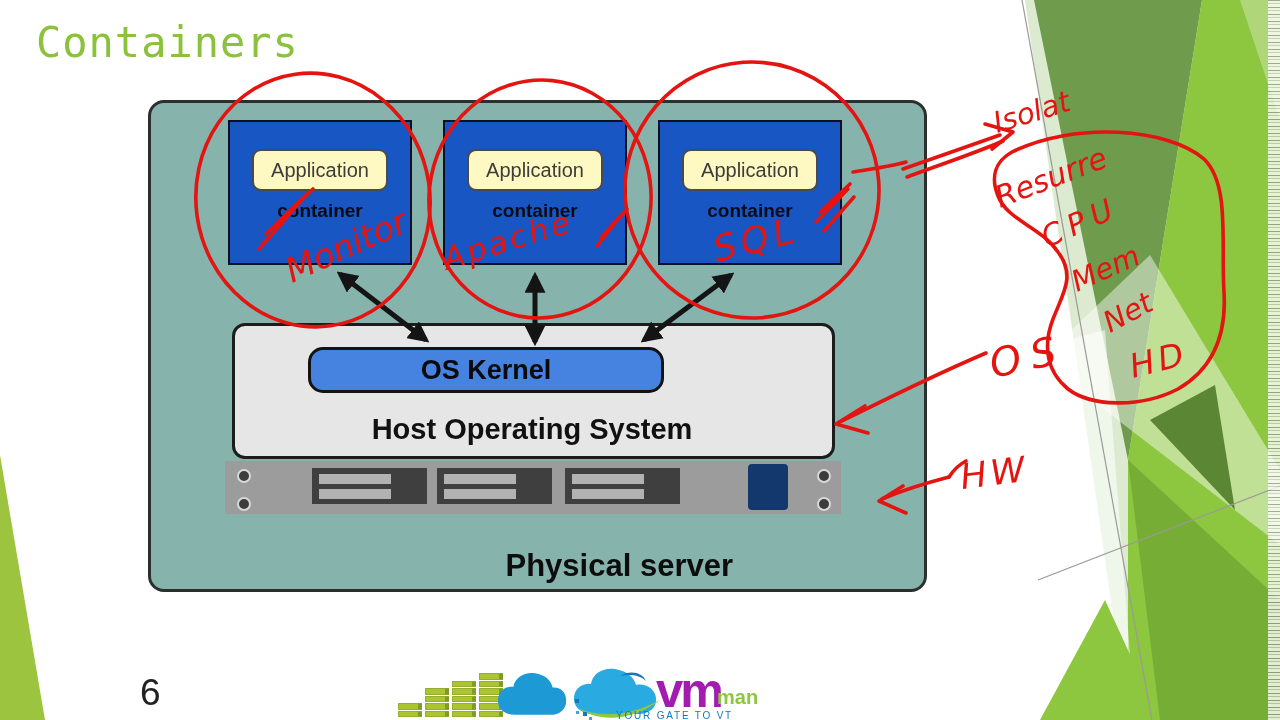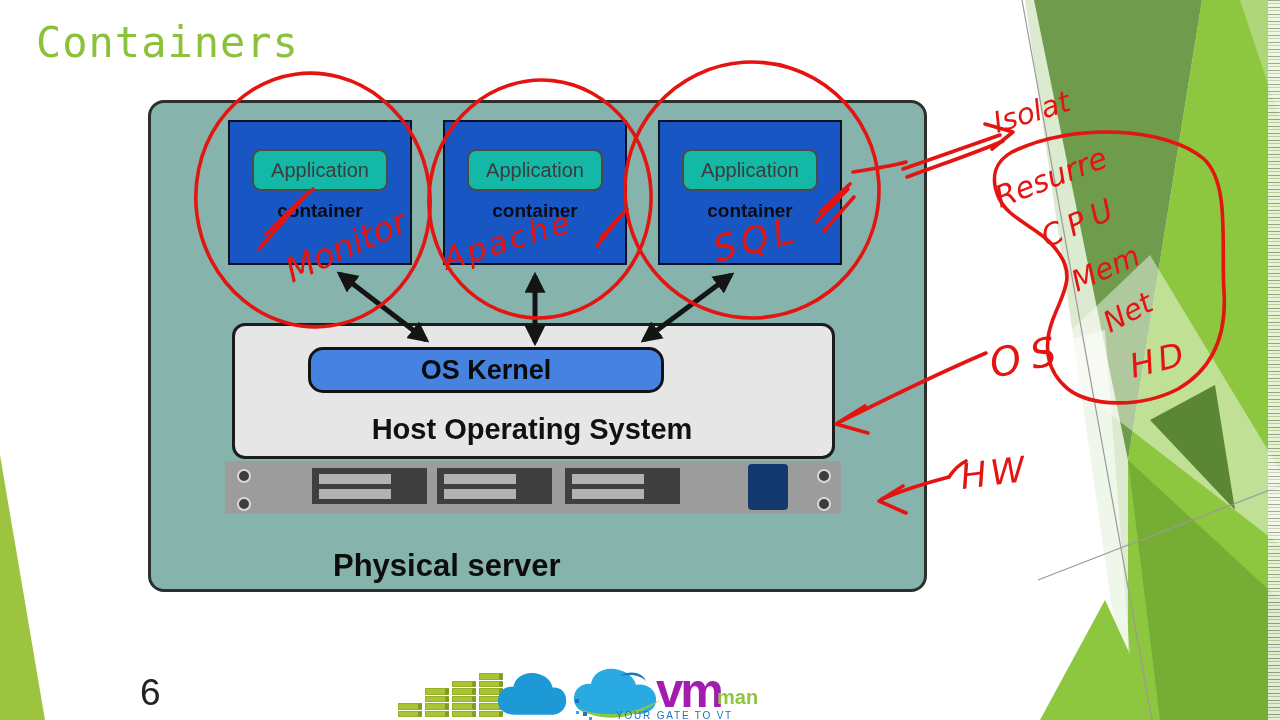--- a/index.html
+++ b/index.html
@@ -8,21 +8,21 @@
   .abs{position:absolute;}
   
   .slide-title{left:36px;top:18px;font-family:"DejaVu Sans Mono",monospace;
                font-size:42px;color:#8cc13c;letter-spacing:1px;}
   
   .panel{left:148px;top:100px;width:779px;height:492px;background:#86b3ac;
          border:3px solid #2c302d;border-radius:16px;box-sizing:border-box;}
   
   .cbox{top:120px;width:184px;height:145px;background:#1856c4;border:2px solid #0d1020;
         box-sizing:border-box;}
-  .cbox .appbtn{position:absolute;left:22px;top:27px;width:136px;height:42px;background:#14b8a6;
+  .cbox .appbtn{position:absolute;left:22px;top:27px;width:136px;height:42px;background:#fef9c3;
         border:2px solid #4a4a4a;border-radius:9px;box-sizing:border-box;
         display:flex;align-items:center;justify-content:center;
         font-size:20px;color:#3c3c3c;}
   .cbox .clabel{position:absolute;left:0;top:78px;width:100%;text-align:center;
         font-weight:bold;font-size:19px;color:#0b0b18;}
   
   .hostbox{left:232px;top:323px;width:603px;height:136px;background:#e6e6e6;
            border:3px solid #1c1c1c;border-radius:13px;box-sizing:border-box;}
   .kernel{left:308px;top:347px;width:356px;height:46px;background:#4683e0;
           border:3px solid #131313;border-radius:15px;box-sizing:border-box;
@@ -30,21 +30,21 @@
           font-weight:bold;font-size:27px;color:#0a0a0a;}
   .hostlabel{left:282px;top:413px;width:500px;text-align:center;
              font-weight:bold;font-size:29px;color:#111;}
   
   .rack{left:225px;top:461px;width:616px;height:53px;background:#9c9c9c;}
   .screw{position:absolute;width:10px;height:10px;border-radius:50%;background:#3c3c3c;
          border:2px solid #d9d9d9;box-sizing:content-box;}
   .bay{position:absolute;top:7px;width:115px;height:36px;background:#3f3f3f;}
   .bay .bar{position:absolute;left:7px;width:72px;height:10px;background:#b2b2b2;}
   .navy{position:absolute;left:523px;top:3px;width:40px;height:46px;background:#12386e;border-radius:4px;}
-  .serverlabel{left:333px;top:548px;width:400px;text-align:left;
+  .serverlabel{left:333px;top:548px;width:400px;text-align:right;
                font-weight:bold;font-size:31px;color:#0d0d0d;}
   
   .pagenum{left:140px;top:672px;font-size:37px;color:#222;}
   
   .artifact{right:0;top:0;width:12px;height:720px;opacity:.8;
      background-color:rgba(255,255,255,.7);
      background-image:repeating-linear-gradient(to bottom,
         rgba(90,90,90,.55) 0 1px, rgba(255,255,255,.9) 1px 3px,
         rgba(150,150,150,.35) 3px 4px, rgba(255,255,255,.95) 4px 7px);}
   

